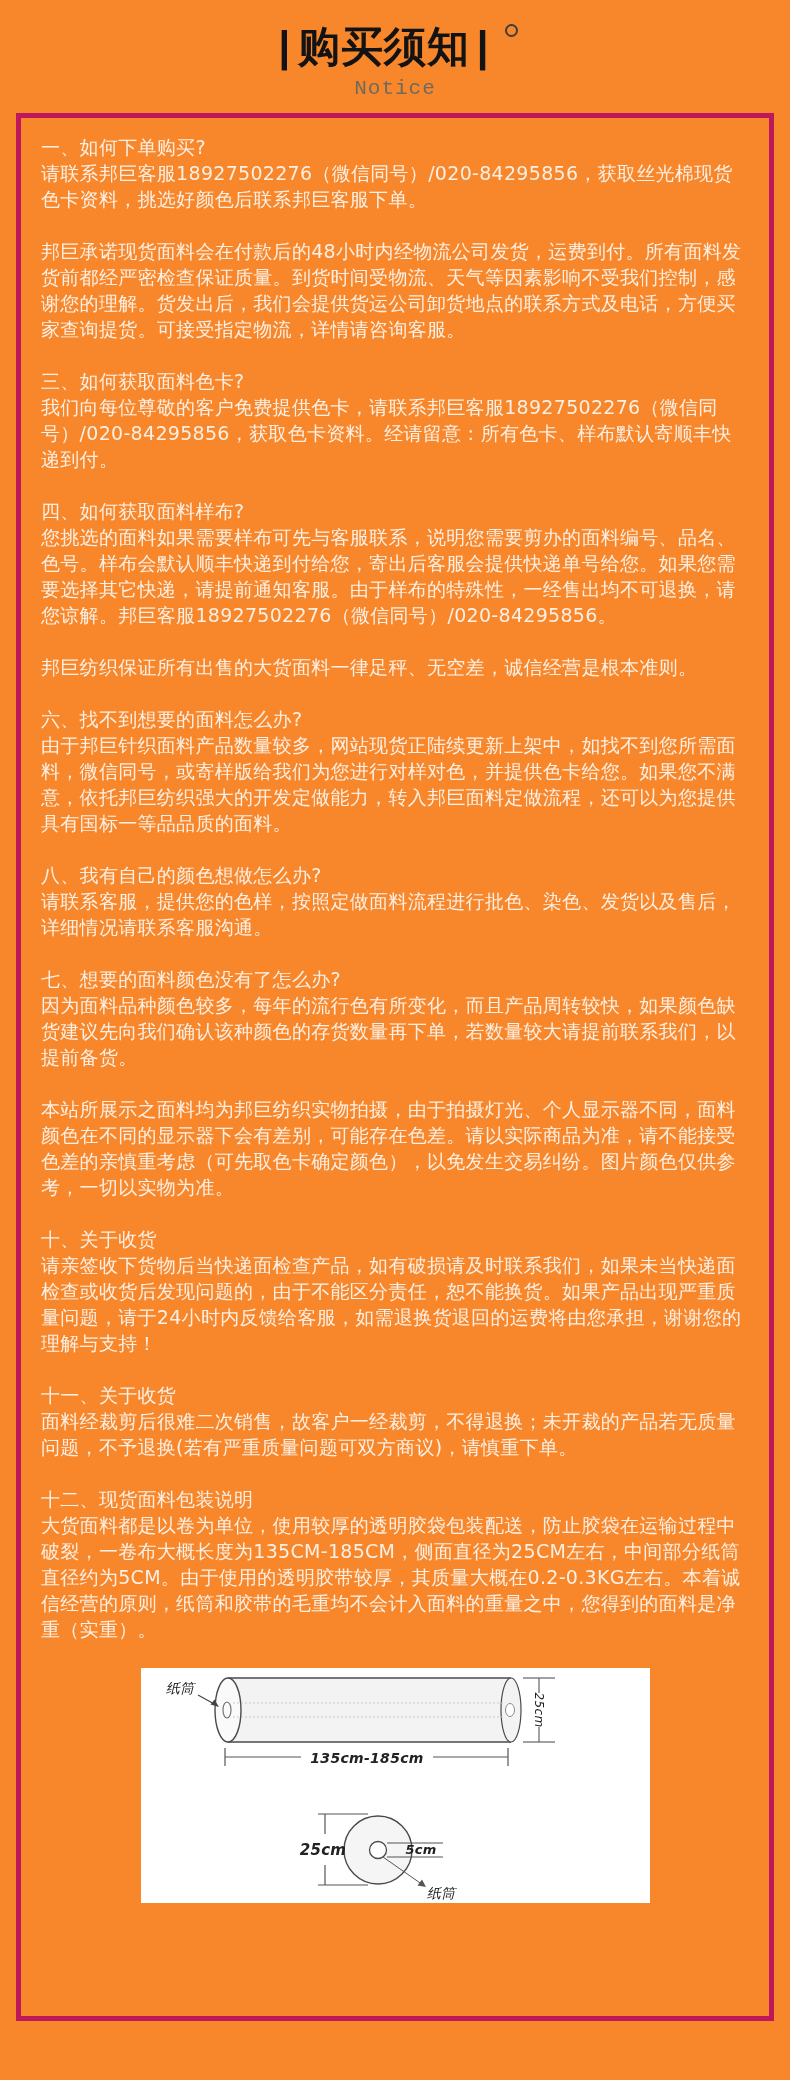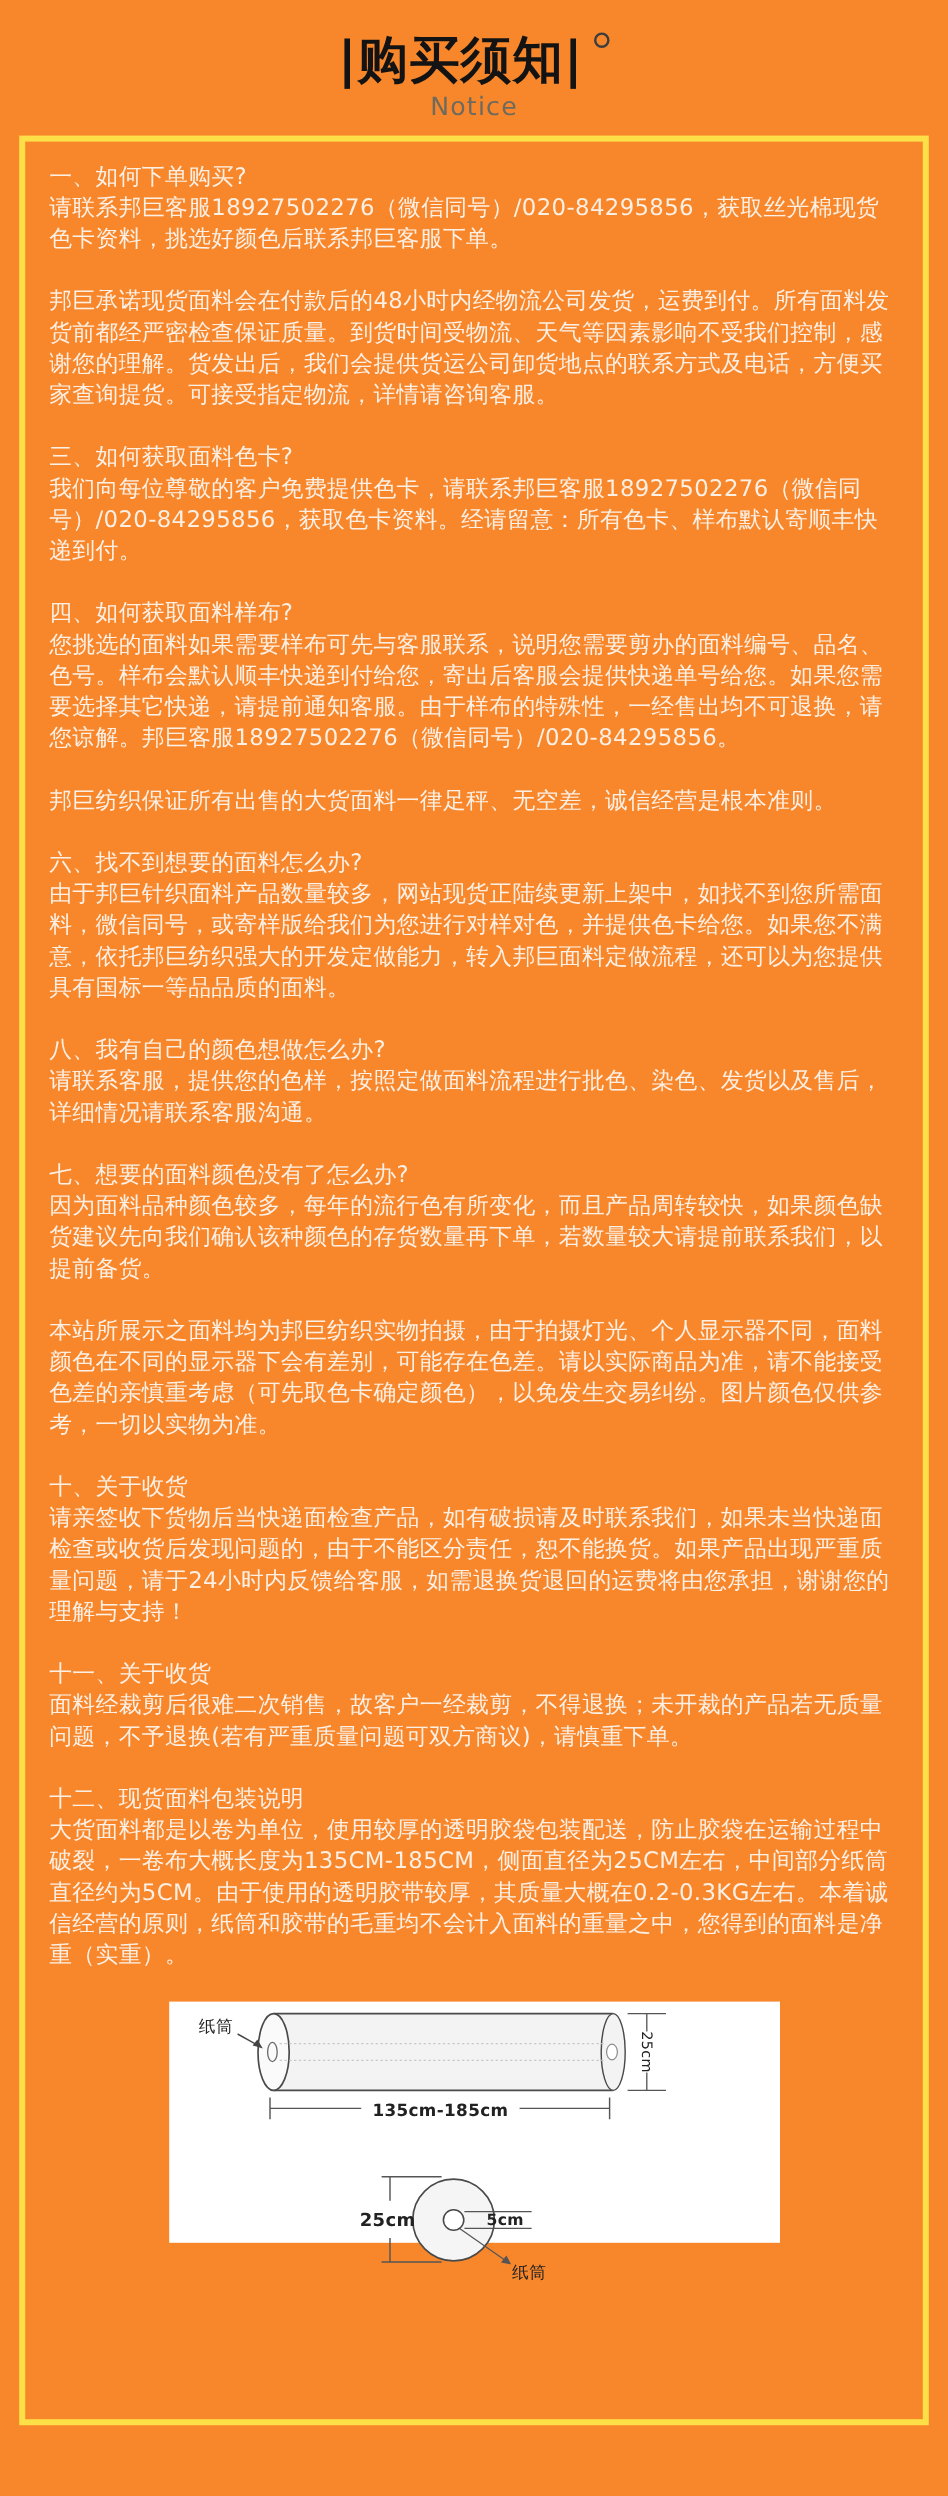--- a/index.html
+++ b/index.html
@@ -3,54 +3,55 @@
 <meta charset="utf-8">
 <style>
   html,body{margin:0;padding:0;}
   body{
     width:790px;height:2080px;overflow:hidden;
     background:#F8872B;
     font-family:"DejaVu Sans","Liberation Sans",sans-serif;
     -webkit-font-smoothing:antialiased;
   }
   
-  .header{ text-align:center; padding-top:24px; }
+  .header{ text-align:center; padding-top:24px;font-family:Liberation Mono, monospace; }
   .title-row{ display:inline-block; position:relative; }
   .title{
     font-size:42px; line-height:52px; font-weight:700;
     color:#131313; letter-spacing:1px;
   }
   .title-ring{
     display:inline-block; width:9px; height:9px;
     border:2px solid #3d3d3d; border-radius:50%;
     position:relative; top:-24px; margin-left:9px;
     background:transparent;
   }
   .subtitle{
     font-size:21px; line-height:20px; color:#6E6A5E; margin-top:3px;
     letter-spacing:1px;
   }
   
   .panel{
     margin:14px 16px 0 16px;
-    border:5px solid #fde047;
+    border:5px solid #be185d;
     padding:16px 20px 20px 20px;
     color:#FCEFE4;
     font-size:19px; line-height:26px; letter-spacing:0.3px;
     box-sizing:border-box;
     min-height:1908px;
   }
   .section{ margin-bottom:26px; }
   .section:last-of-type{ margin-bottom:0; }
   .sec-heading{ }
   .sec-body{ }
   
   .diagram-box{
-    width:509px; height:201px; background:#ffffff;
+    width:509px; height:235px; background:#ffffff;
     margin:16px auto 0 auto;
+    font-style:italic;
   }
   .diagram-box svg{ display:block; }
   text{ font-family:"DejaVu Sans","Liberation Sans",sans-serif; }
 </style>
 </head>
 <body>
 
 <div class="header">
   <div class="title-row">
     <span class="title">|购买须知|</span><span class="title-ring"></span>

